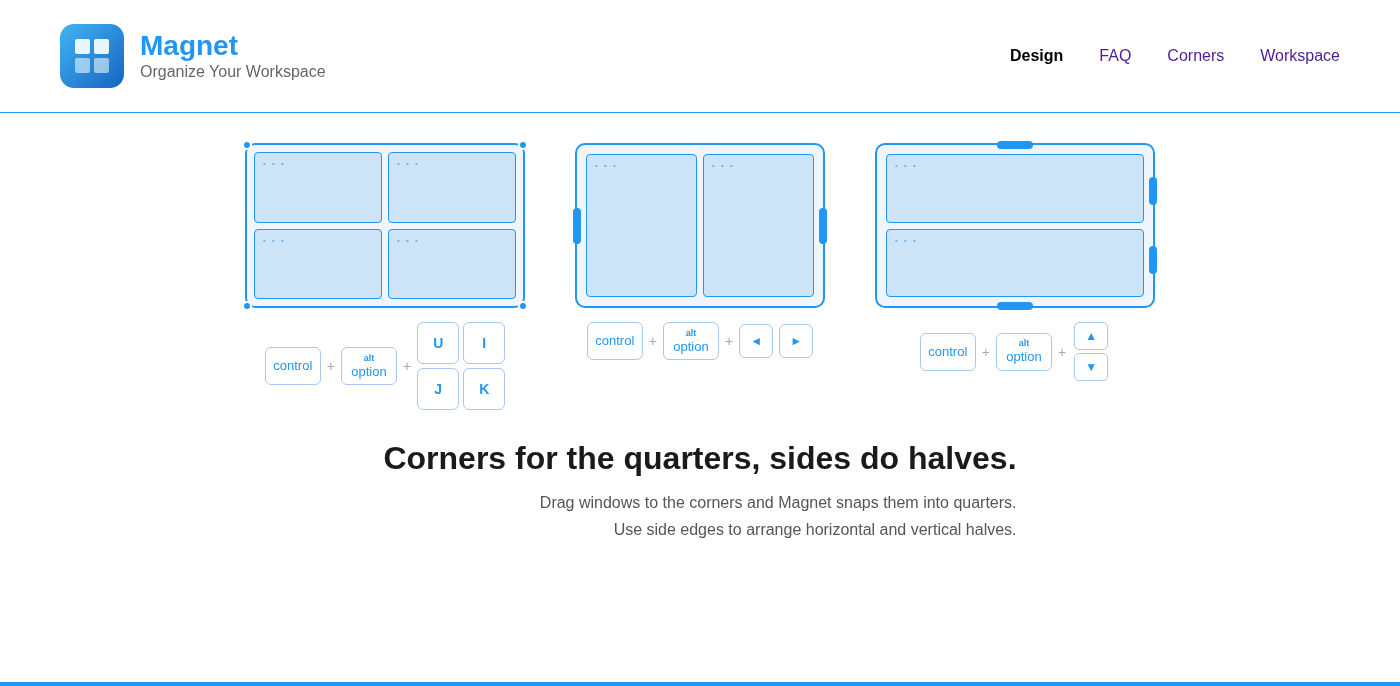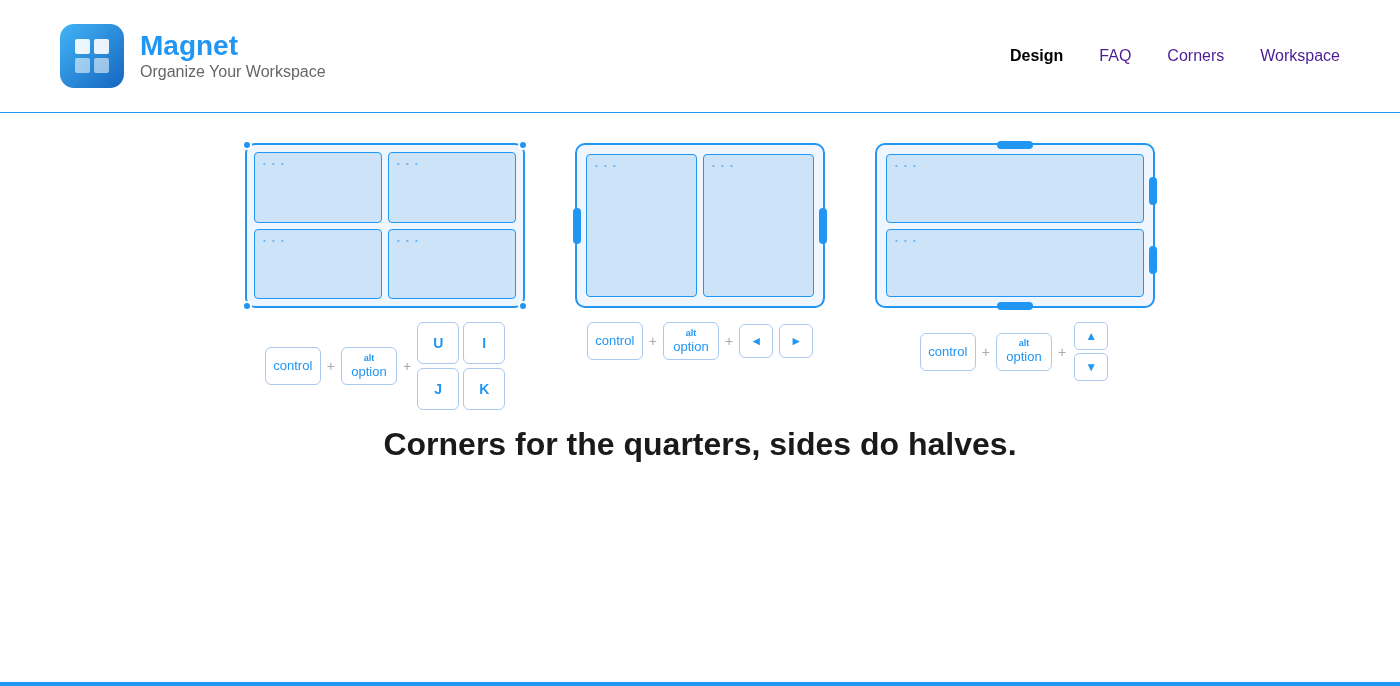--- a/index.html
+++ b/index.html
@@ -308,21 +308,21 @@
       border-radius: 5px;
       background: #fff;
       color: #2196F3;
       width: 34px;
       height: 28px;
       font-size: 12px;
     }
 
     
     .headline-section {
-      margin-top: 16px;
+      margin-top: 30px;
       text-align: right;
     }
     .headline-title {
       font-size: 32px;
       font-weight: 800;
       color: #1a1a1a;
       margin-bottom: 12px;
     }
     .headline-sub {
       font-size: 16px;
@@ -448,17 +448,21 @@
           <div class="arrow-key">▲</div>
           <div class="arrow-key">▼</div>
         </div>
       </div>
     </div>
 
   </div>
 
   <div class="headline-section">
     <div class="headline-title">Corners for the quarters, sides do halves.</div>
+    <div class="headline-sub">
+      <span>Drag windows to the corners and Magnet snaps them into quarters.</span><br>
+      <span>Use side edges to arrange horizontal and vertical halves.</span>
+    </div>
   </div>
 
 </main>
 
 <div class="bottom-bar"></div>
 
 </body></html>

